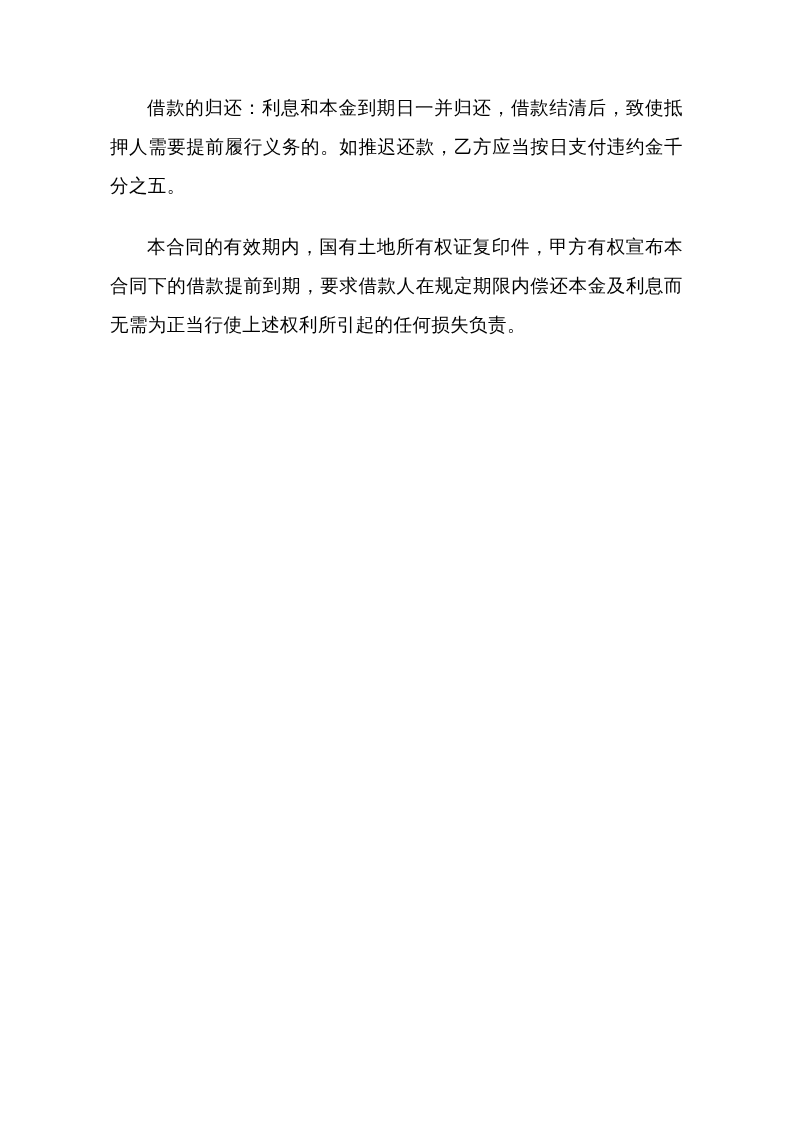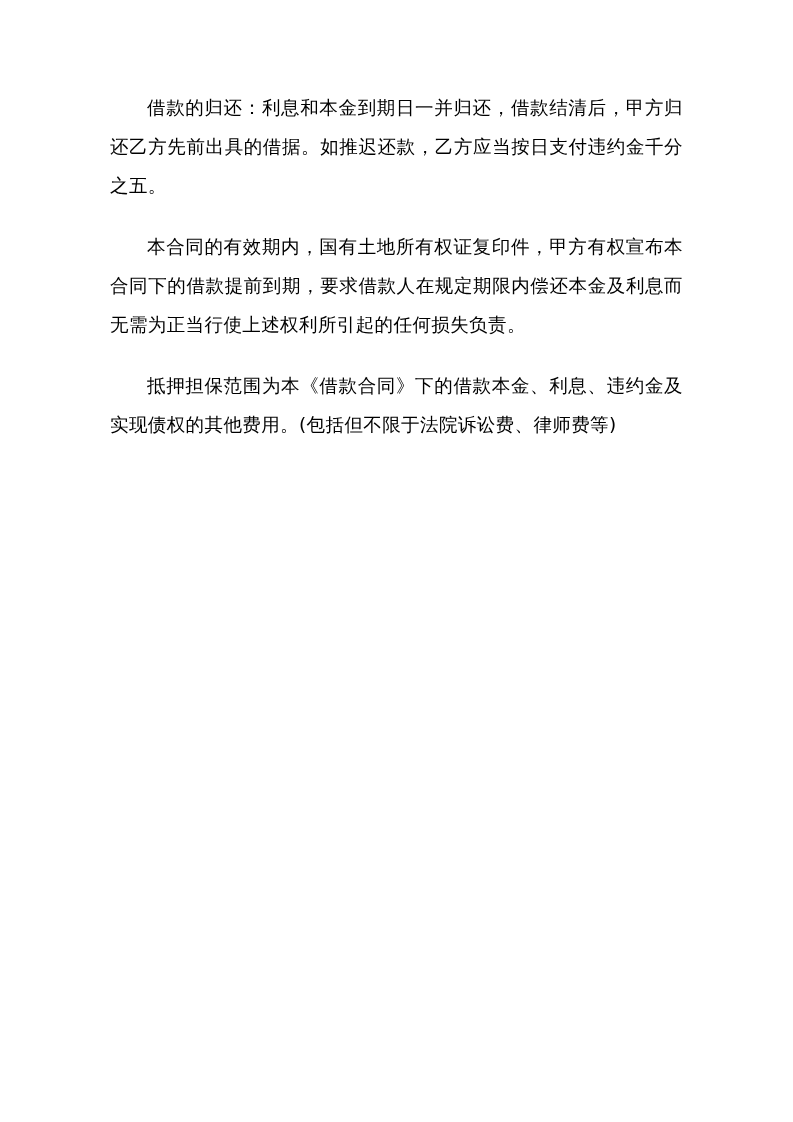--- a/index.html
+++ b/index.html
@@ -36,17 +36,16 @@
   }
   .para:last-child {
     margin-bottom: 0;
   }
 </style>
 </head>
 <body>
 
 <div class="page">
   <div class="doc-body">
-    <p class="para">借款的归还：利息和本金到期日一并归还，借款结清后，甲方归还乙方先前出具的借据。如推迟还款，乙方应当按日支付违约金千分之五。</p>
+    <p class="para">借款的归还：利息和本金到期日一并归还，借款结清后，致使抵押人需要提前履行义务的。如推迟还款，乙方应当按日支付违约金千分之五。</p>
     <p class="para">本合同的有效期内，国有土地所有权证复印件，甲方有权宣布本合同下的借款提前到期，要求借款人在规定期限内偿还本金及利息而无需为正当行使上述权利所引起的任何损失负责。</p>
-    <p class="para">抵押担保范围为本《借款合同》下的借款本金、利息、违约金及实现债权的其他费用。(包括但不限于法院诉讼费、律师费等)</p>
   </div>
 </div>
 
 </body></html>

